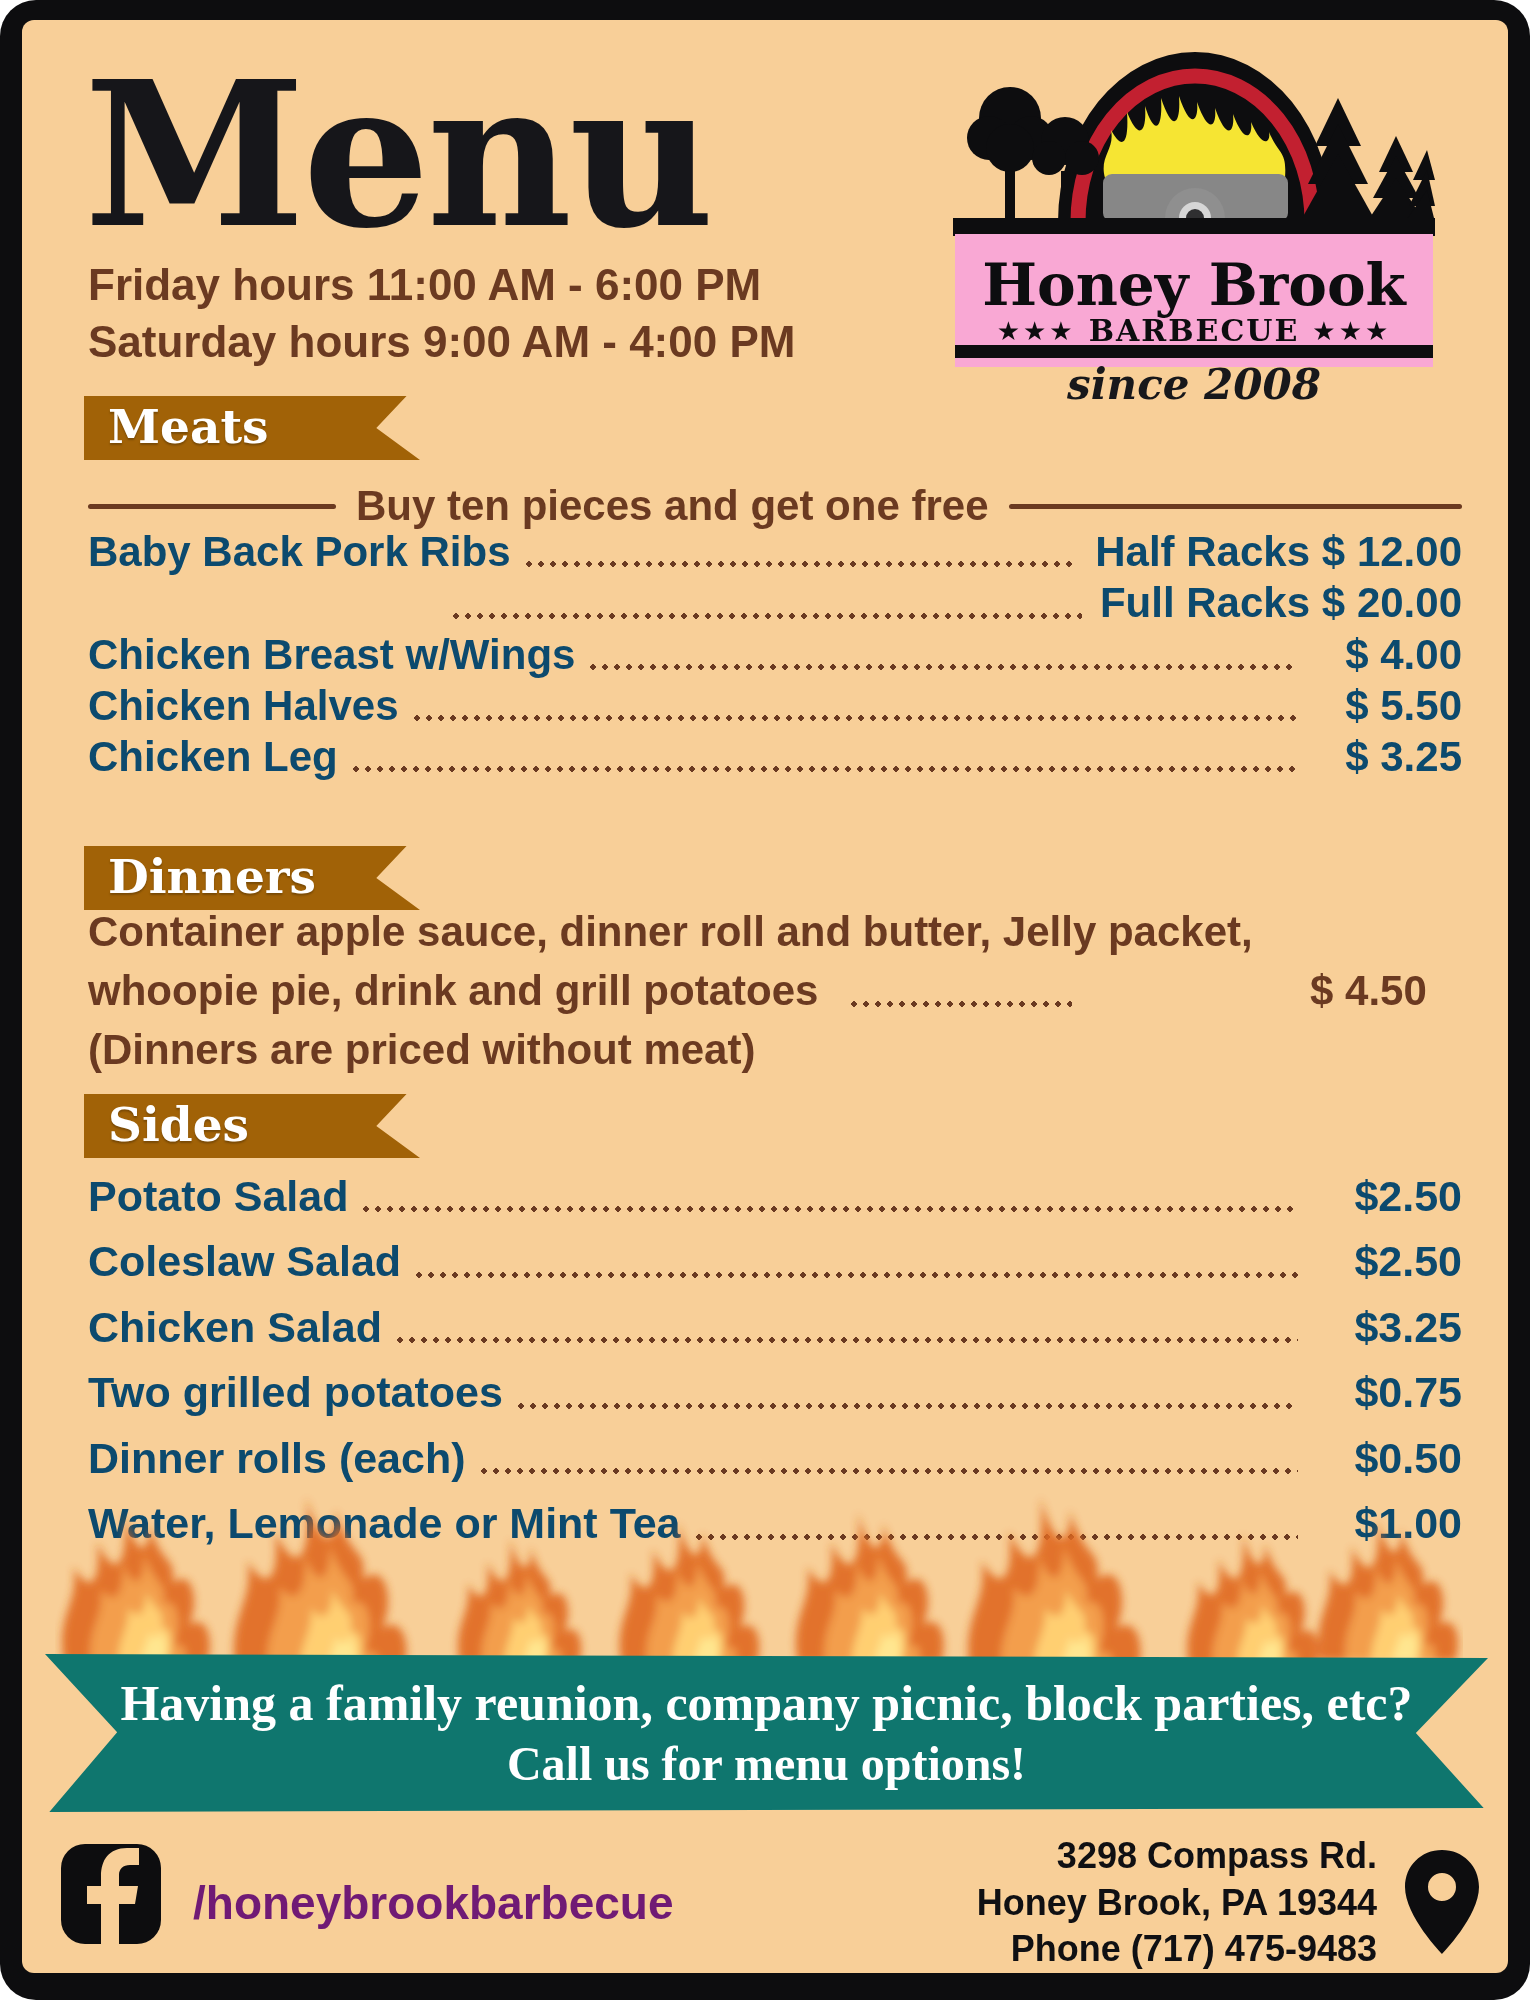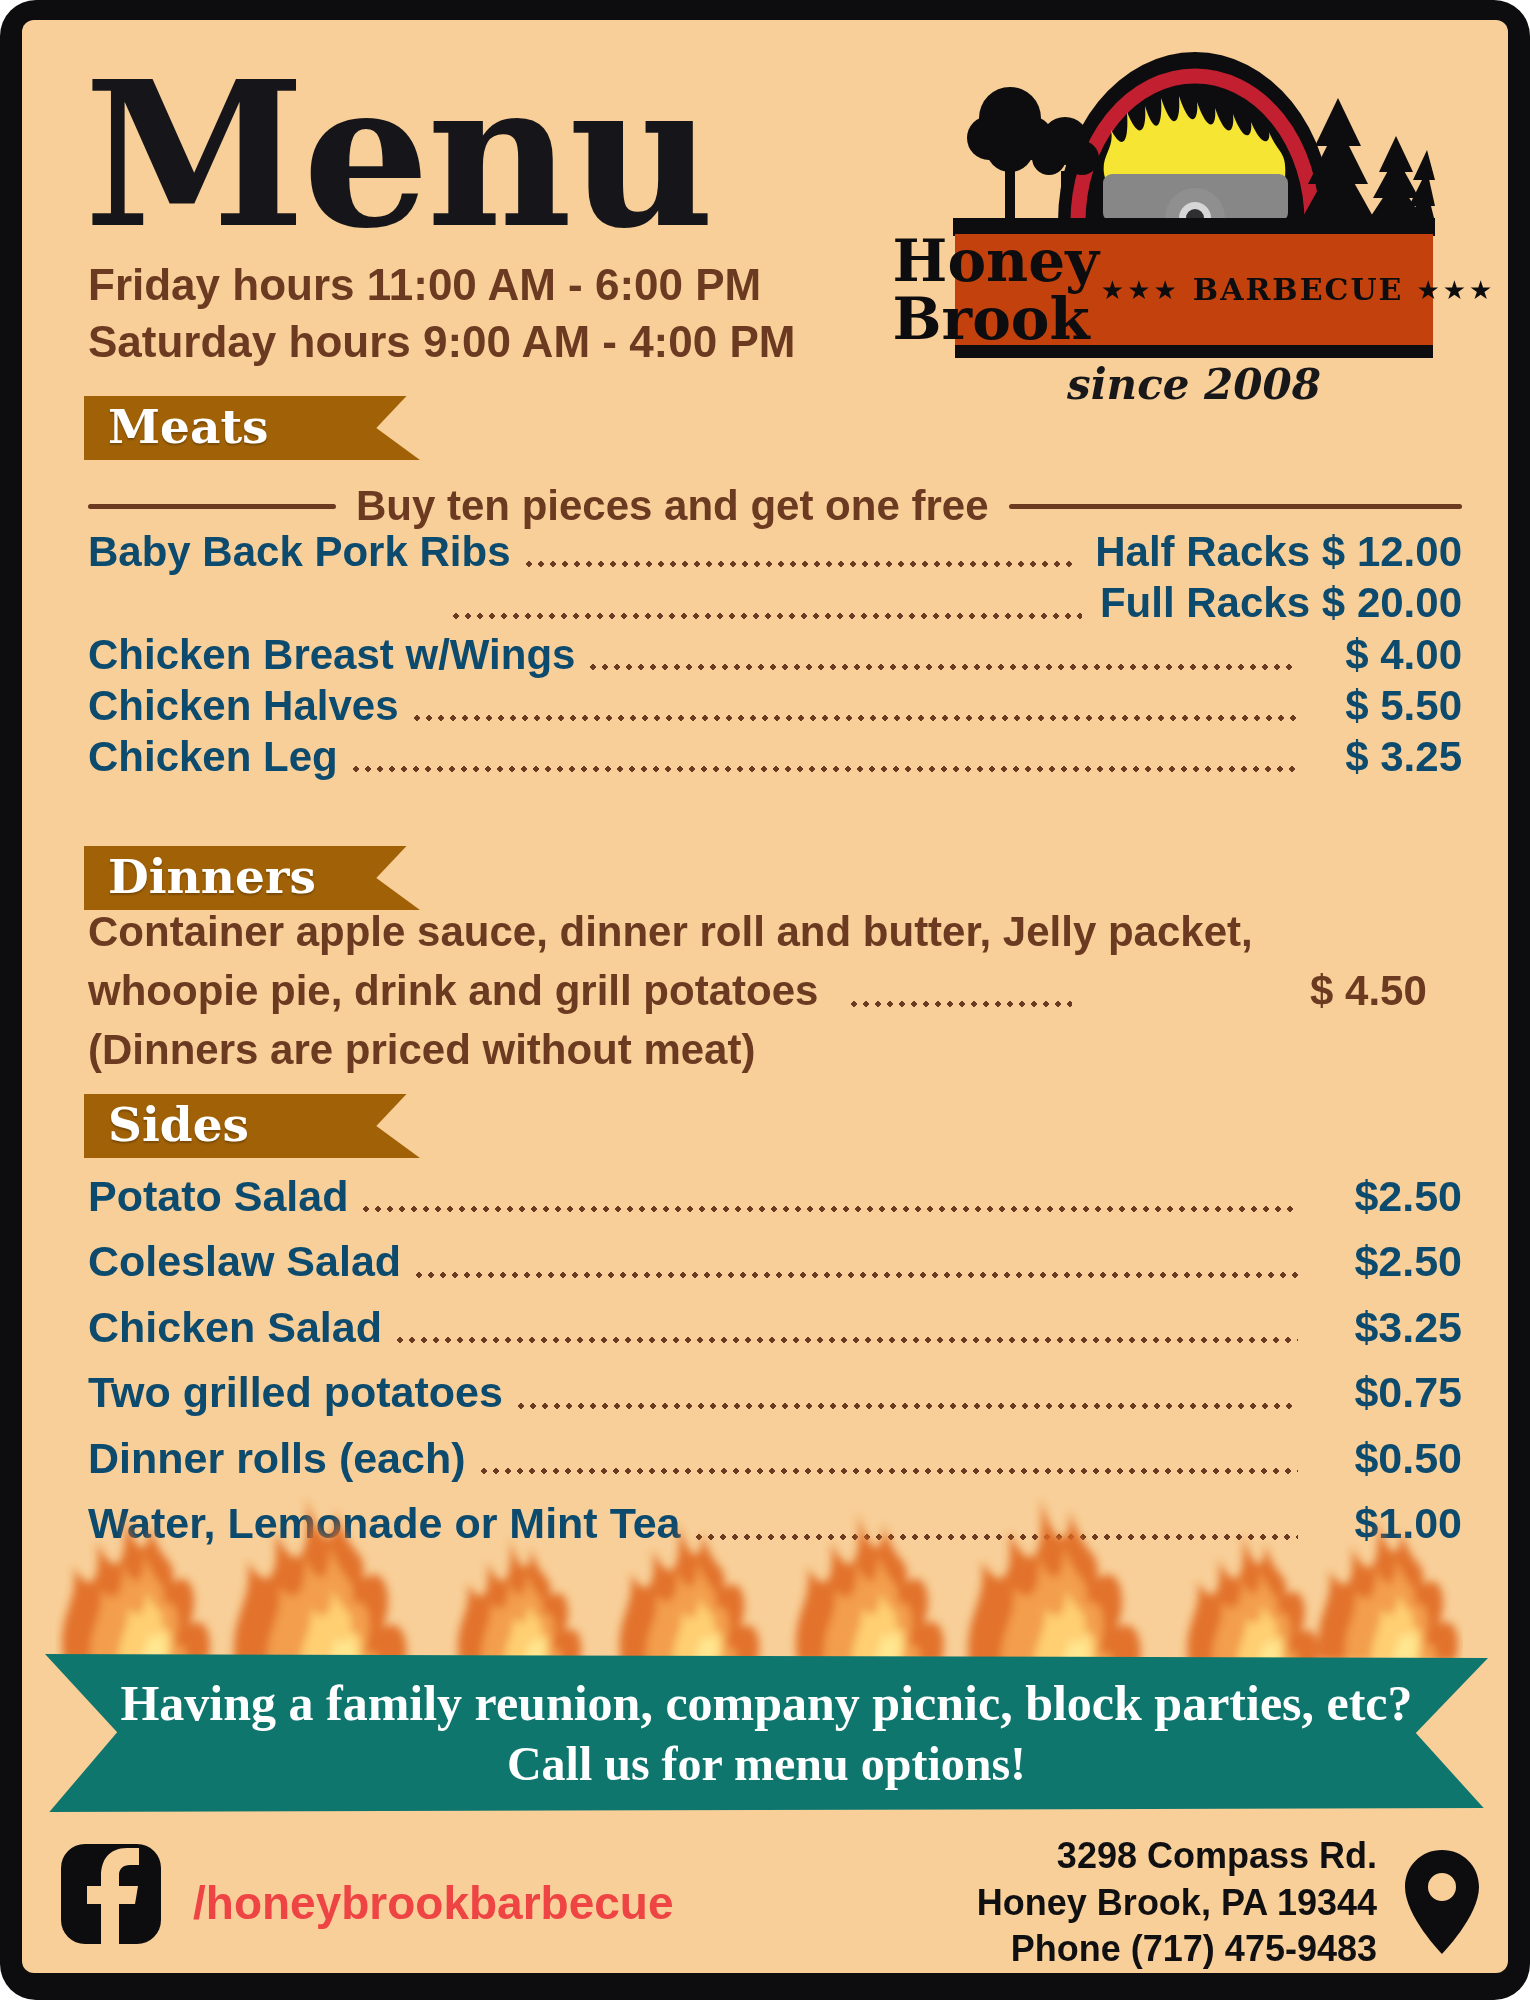--- a/index.html
+++ b/index.html
@@ -9,22 +9,22 @@
   .inner{position:absolute;left:22px;top:20px;right:22px;bottom:27px;background:#F8CF98;border-radius:12px;}
 
   
   .title{position:absolute;left:84px;top:55px;font-family:"DejaVu Serif",serif;font-weight:700;
          font-size:200px;line-height:1;color:#16161a;letter-spacing:-3px;}
   .hours{position:absolute;left:88px;top:256px;color:#6B3A21;font-weight:700;font-size:44px;line-height:1.3;}
 
   
   .logo{position:absolute;left:953px;top:46px;width:482px;height:370px;}
   .logo-art{position:absolute;left:0;top:0;}
-  .logo-yellow{position:absolute;left:2px;top:188px;right:2px;height:111px;background:#c2410c;
-               display:flex;flex-direction:row;align-items:center;justify-content:center;gap:2px;}
+  .logo-yellow{position:absolute;left:2px;top:188px;right:2px;height:133px;background:#f9a8d4;
+               display:flex;flex-direction:column;align-items:center;justify-content:center;gap:2px;}
   .logo-name{font-family:"DejaVu Serif",serif;font-weight:700;font-size:58px;color:#0d0d0f;line-height:1;}
   .logo-sub{display:flex;align-items:center;gap:13px;color:#0d0d0f;}
   .logo-stars{font-size:26px;letter-spacing:3px;line-height:1;}
   .logo-barbecue{font-family:"DejaVu Serif",serif;font-weight:700;font-size:30px;letter-spacing:2px;line-height:1;}
   .logo-blackbar{position:absolute;left:2px;top:299px;right:2px;height:13px;background:#0d0d0f;}
   .logo-since{position:absolute;left:0;top:314px;width:100%;text-align:center;color:#18181b;
               font-family:"DejaVu Serif",serif;font-style:italic;font-weight:700;font-size:42px;}
 
   
   .ribbon{position:absolute;left:84px;width:336px;height:64px;background:#a16207;color:#ffffff;
@@ -73,21 +73,21 @@
           clip-path:polygon(0 0,100% 2.5%,95% 50%,99.7% 97.5%,0.3% 100%,5% 49.5%);
           display:flex;flex-direction:column;align-items:center;justify-content:center;gap:12px;
           color:#ffffff;font-family:"Liberation Serif",serif;font-weight:700;}
   .banner .l1{font-size:50px;line-height:1;white-space:nowrap;}
   .banner .l2{font-size:48px;line-height:1;white-space:nowrap;}
 
   
   .footer{position:absolute;left:45px;right:45px;top:1832px;height:142px;display:flex;
           align-items:center;justify-content:space-between;}
   .fb-group{display:flex;align-items:center;padding-left:14px;}
-  .fb-handle{margin-left:30px;font-weight:700;font-size:46px;color:#ef4444;}
+  .fb-handle{margin-left:30px;font-weight:700;font-size:46px;color:#701a75;}
   .addr-group{display:flex;align-items:center;}
   .address{text-align:right;font-weight:700;font-size:36px;line-height:1.3;color:#101013;}
   .pin{margin-left:28px;margin-right:6px;}
 </style>
 </head>
 <body>
 
 <div class="page">
   <div class="frame"></div>
   <div class="inner"></div>

